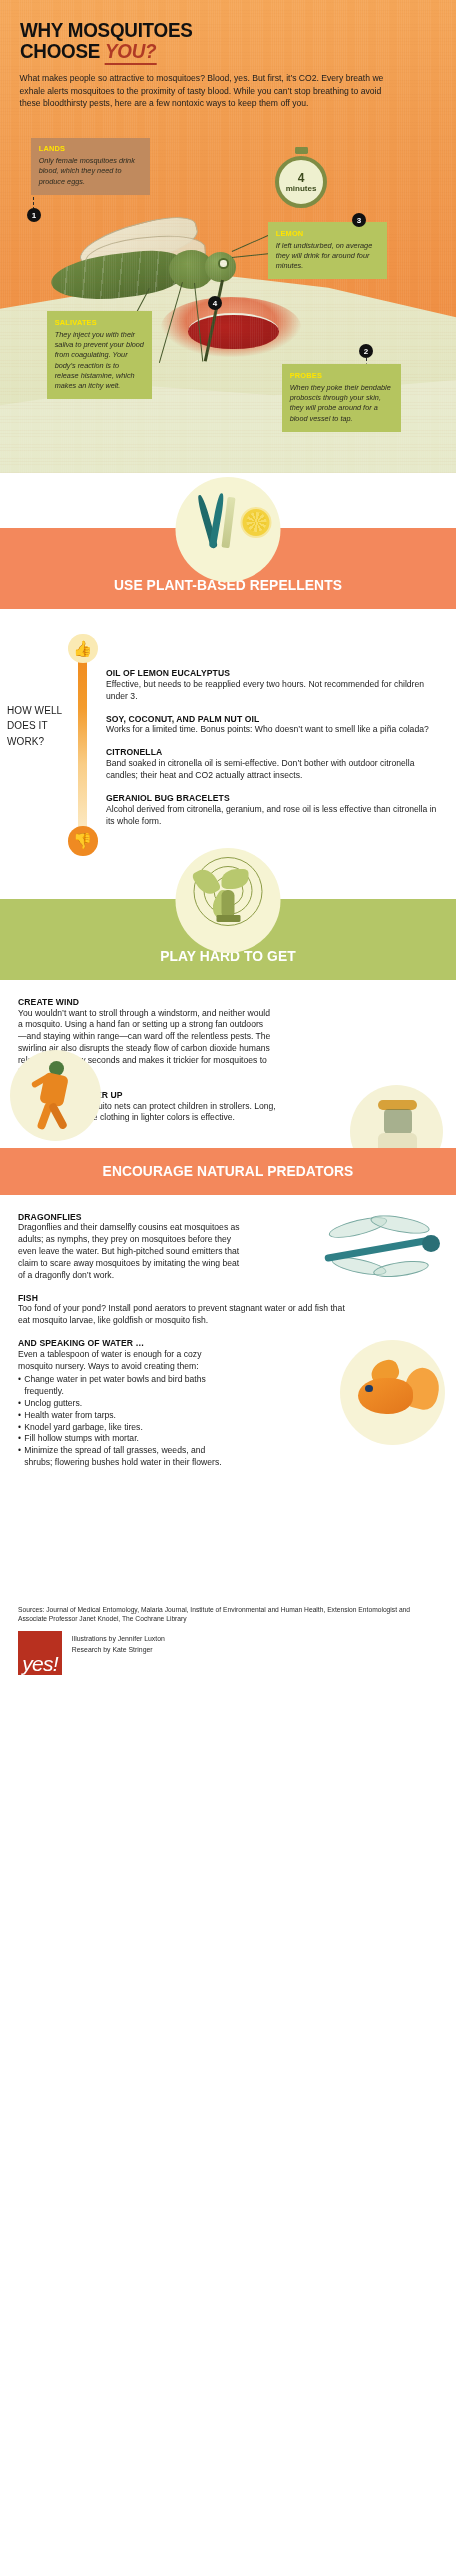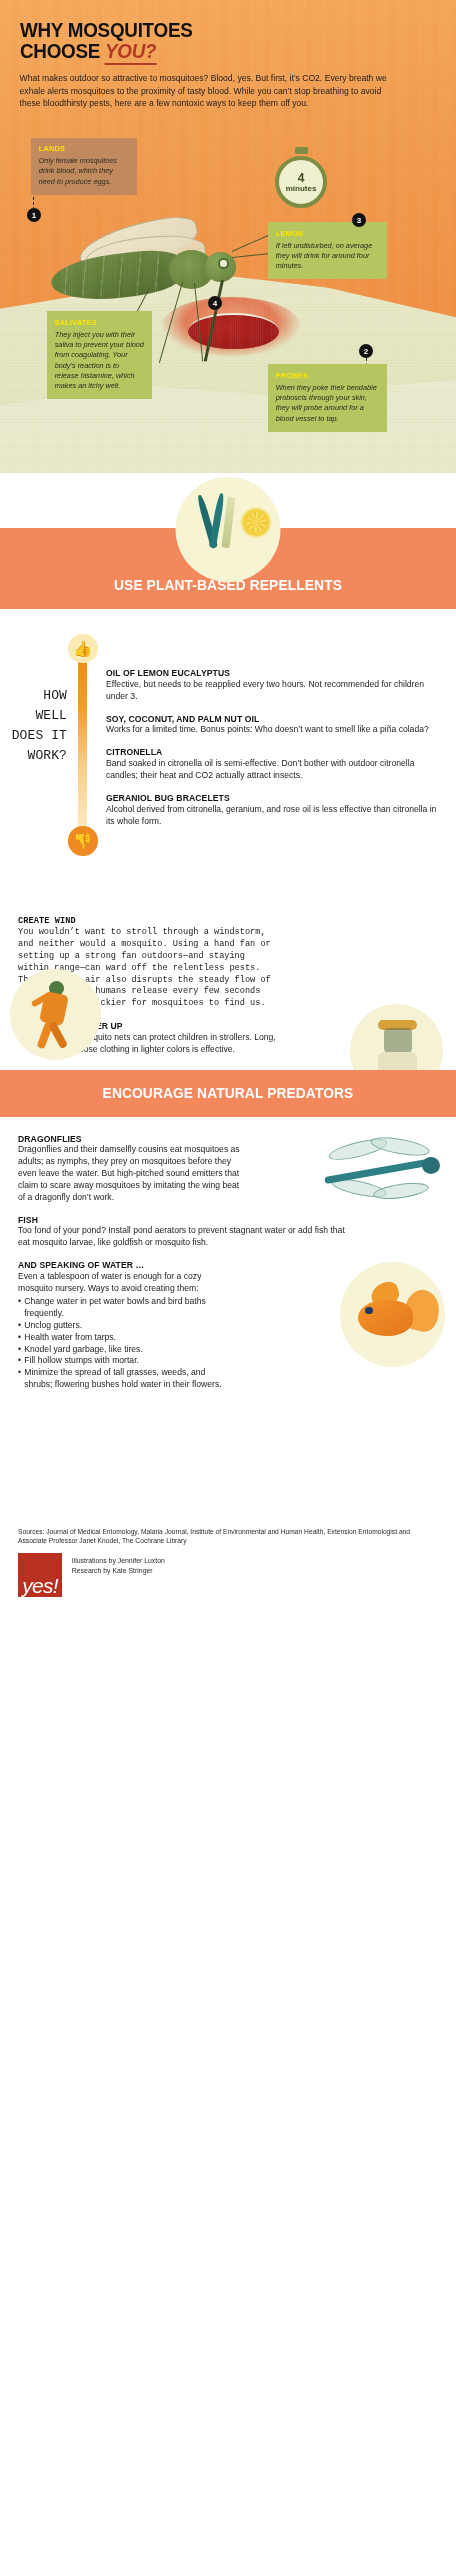--- a/index.html
+++ b/index.html
@@ -150,27 +150,27 @@
   }
   .callout .ch {
     font-style: normal;
     font-weight: 800;
     font-size: 7.4px;
     letter-spacing: 0.2px;
     color: #ffe400;
     display: block;
     margin-bottom: 1.4px;
   }
-  .callout.brown { background: #c08a5e; width: 106px; }
+  .callout.brown { background: #c08a5e; width: 119px; }
   .callout.green { background: #b5c55f; width: 119px; }
   .callout.green-s { background: #b5c55f; width: 105px; }
   .c-lands { left: 31px; top: 15.4px; }
   .c-feasts { left: 268px; top: 100px; width: 121px; }
   .c-saliv { left: 47px; top: 189px; width: 100px; }
-  .c-probes { left: 268px; top: 242px; width: 119px; }
+  .c-probes { left: 282px; top: 242px; width: 119px; }
 
   .badge {
     position: absolute;
     width: 14px; height: 14px; border-radius: 50%;
     background: #111; color: #fff;
     font-size: 8px; font-weight: 800;
     display: flex; align-items: center; justify-content: center;
     z-index: 10;
   }
   .b1 { left: 27px; top: 86px; }
@@ -275,22 +275,22 @@
     display: flex;
     padding: 15.4px 18px 17px 7px;
     background: #fff;
   }
   .rep-left {
     width: 60px; flex: 0 0 60px;
     position: relative;
     display: flex; align-items: center; justify-content: center;
   }
   .rep-left .howlabel {
-    font-size: 13px; line-height: 1.55; text-align: right;
-    letter-spacing: 0.1px; color: #1c1c1c; font-family: Liberation Mono, monospace;
+    font-size: 10px; line-height: 1.55; text-align: left;
+    letter-spacing: 0.1px; color: #1c1c1c;
   }
   .rep-scale {
     width: 32px; flex: 0 0 32px; position: relative;
   }
   .scale-bar {
     position: absolute; left: 11.2px; top: 31px; width: 9px; height: 189px;
     background: linear-gradient(180deg,#f08a1e 0%, #f39c2e 28%, #f9cd86 58%, #fdf0cf 100%);
   }
   .thumb-up, .thumb-down {
     position: absolute; left: 1.4px;
@@ -313,21 +313,21 @@
   .body-sec { padding: 17px 18px 14px 18px; background: #fff; position: relative; }
   .body-sec h3 {
     font-size: 8.6px; font-weight: 800; text-transform: uppercase;
     margin-bottom: 0.7px; color: #111; letter-spacing:0.1px;
   }
   .body-sec p { font-size: 8.6px; line-height: 1.38; color: #1c1c1c; }
   .blk { margin-bottom: 11.2px; }
   .blk:last-child { margin-bottom: 0; }
   .indent { margin-left: 59px; }
   .narrow { max-width: 211px; }
-  .narrow-r { max-width: 253px; font-family: Liberation Mono, monospace; }
+  .narrow-r { max-width: 253px; }
   .w-wrap { position: relative; }
 
   .runner {
     position: absolute; left: 9.8px; top: 70px;
     width: 91px; height: 91px; border-radius: 50%;
     background: #f5f2d6;
   }
   .runner .torso{position:absolute; left:32px; top:24px; width:24px;height:31px;background:#e8861f;border-radius:5.6px;transform:rotate(12deg);}
   .runner .hd{position:absolute; left:39px; top:11.2px; width:15.4px;height:15.4px;border-radius:50%;background:#4d7a3e;}
   .runner .lg1{position:absolute; left:31px; top:52px; width:8.4px;height:28px;background:#e8861f;border-radius:4.2px;transform:rotate(20deg);}
@@ -387,21 +387,21 @@
 <body>
 
 <div class="page">
 
   <section class="hero">
     <div class="hero-inner">
       <h1 class="title">
         <span>WHY MOSQUITOES</span><br>
         <span>CHOOSE </span><span class="you">YOU?</span>
       </h1>
-      <p class="intro">What makes outdoor so attractive to mosquitoes? Blood, yes. But first, it’s CO2. Every breath we exhale alerts mosquitoes to the proximity of tasty blood. While you can’t stop breathing to avoid these bloodthirsty pests, here are a few nontoxic ways to keep them off you.</p>
+      <p class="intro">What makes people so attractive to mosquitoes? Blood, yes. But first, it’s CO2. Every breath we exhale alerts mosquitoes to the proximity of tasty blood. While you can’t stop breathing to avoid these bloodthirsty pests, here are a few nontoxic ways to keep them off you.</p>
     </div>
 
     <div class="scene">
       <div class="skin"></div>
       <div class="skin2"></div>
       <div class="bump"></div>
       <div class="blood"></div>
 
       <div class="mosq">
         <div class="wing w1"></div>
@@ -489,20 +489,33 @@
         <p>Band soaked in citronella oil is semi-effective. Don’t bother with outdoor citronella candles; their heat and CO2 actually attract insects.</p>
       </div>
       <div class="rep-item">
         <h3>GERANIOL BUG BRACELETS</h3>
         <p>Alcohol derived from citronella, geranium, and rose oil is less effective than citronella in its whole form.</p>
       </div>
     </div>
   </section>
 
   <div class="banner-pad"></div>
+  <section class="banner-green">
+    <div class="medallion">
+      <div class="fan-cage"></div>
+      <div class="fan-cage2"></div>
+      <div class="fan-cage3"></div>
+      <div class="fan-blade" style="transform:rotate(0deg);"></div>
+      <div class="fan-blade" style="transform:rotate(120deg);"></div>
+      <div class="fan-blade" style="transform:rotate(240deg);"></div>
+      <div class="fan-neck"></div>
+      <div class="fan-base"></div>
+    </div>
+    <div class="banner-h">PLAY HARD TO GET</div>
+  </section>
 
   <section class="body-sec w-wrap" style="min-height:168px;">
     <div class="runner">
       <div class="arm"></div>
       <div class="hd"></div>
       <div class="torso"></div>
       <div class="lg1"></div>
       <div class="lg2"></div>
     </div>
     <div class="beekeeper">

